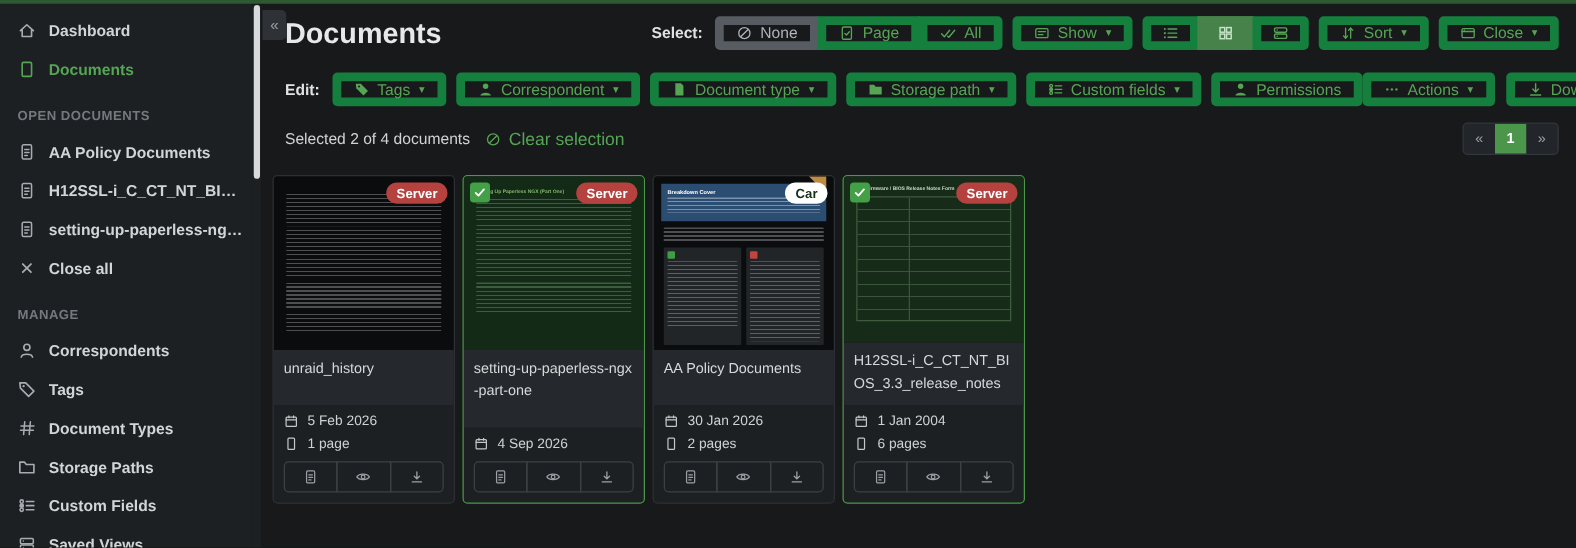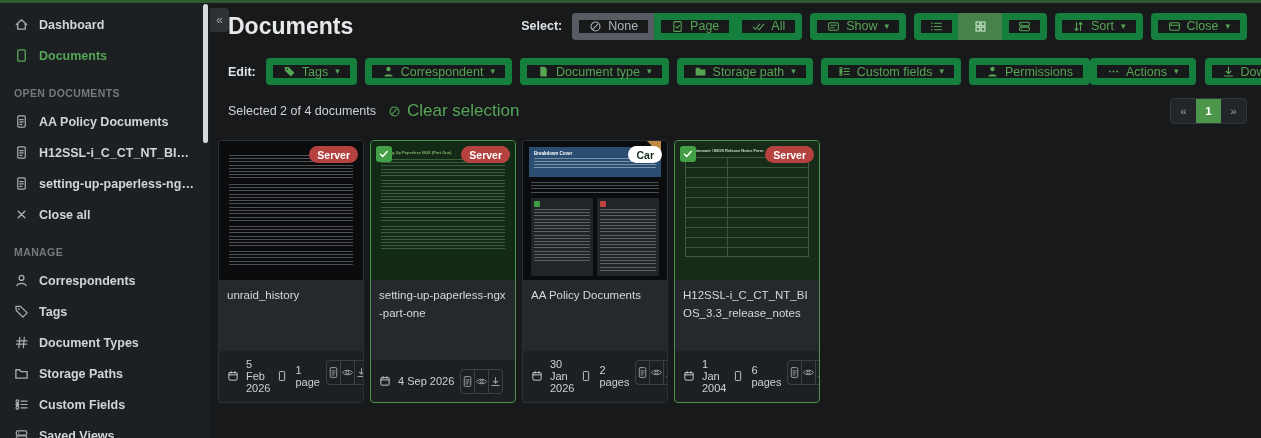--- a/index.html
+++ b/index.html
@@ -44,21 +44,21 @@
   .btn-group .btn:first-child { border-radius:4px 0 0 4px; margin-left:0; }
   .btn-group .btn:last-child { border-radius:0 4px 4px 0; }
 
   .row2 { display:flex; align-items:center; margin-top:17px; }
   .row2 .left { display:flex; align-items:center; gap:8px; flex:1; }
   .row2 .right { display:flex; align-items:center; gap:9px; }
 
   .row3 { display:flex; align-items:center; justify-content:space-between; margin-top:13px; }
   .row3 .left { display:flex; align-items:center; gap:12px; }
   .status-text { font-size:12.5px; color:#d0d3d6; }
-  .clear-link { display:inline-flex; align-items:center; gap:6px; font-size:17px; color:#55a555; background:none; border:none; cursor:pointer; font-family:inherit; }
+  .clear-link { display:inline-flex; align-items:center; gap:6px; font-size:14px; color:#55a555; background:none; border:none; cursor:pointer; font-family:inherit; }
   .clear-link svg { width:13px; height:13px; }
 
   .pagination { display:inline-flex; background:#222529; border:1px solid #33373b; border-radius:4px; overflow:hidden; }
   .page-btn { min-width:25px; height:24px; display:flex; align-items:center; justify-content:center; font-size:11.5px; color:#9aa0a5; background:transparent; border:none; cursor:pointer; font-family:inherit; }
   .page-btn.current { background:#4b964b; color:#fff; font-weight:700; }
 
   
   .cards { display:flex; gap:6px; margin:16px 0 0 -10px; }
   .card { width:146px; height:263px; background:#1d2023; border:1px solid #2c3034; border-radius:4px; display:flex; flex-direction:column; position:relative; overflow:hidden; }
   .card.selected { border-color:#4b964b; }
@@ -89,21 +89,21 @@
   .t4-table::before { content:""; position:absolute; left:34%; top:0; bottom:0; width:1px; background:#3a4a3a; }
 
   .badge { position:absolute; top:5px; right:5px; padding:2.5px 8px; border-radius:9px; font-size:10.5px; font-weight:700; z-index:2; }
   .badge-server { background:#b5423f; color:#fff; }
   .badge-car { background:#ffffff; color:#14301a; }
 
   .card-check { position:absolute; top:5px; left:5px; width:16px; height:16px; border-radius:3px; background:#43a047; display:flex; align-items:center; justify-content:center; z-index:2; cursor:pointer; }
   .card-check svg { width:10px; height:10px; color:#fff; }
 
   .card-title { background:#25282c; padding:7px 8px; font-size:11.5px; line-height:1.55; color:#d6d8da; flex:1; word-break:break-all; cursor:pointer; }
-  .card-foot { padding:7px 8px 8px; display:flex; flex-direction:row; gap:6px; }
+  .card-foot { padding:7px 8px 8px; display:flex; flex-direction:column; gap:6px; }
   .meta { display:flex; align-items:center; gap:7px; font-size:11px; color:#ced2d5; }
   .meta svg { width:12px; height:12px; color:#c3c7cb; flex:0 0 auto; }
   .foot-btns { display:flex; margin-top:2px; }
   .foot-btn { flex:1; height:25px; background:transparent; border:1px solid #3b4045; color:#9aa0a5; display:flex; align-items:center; justify-content:center; cursor:pointer; margin-left:-1px; }
   .foot-btn:first-child { border-radius:4px 0 0 4px; margin-left:0; }
   .foot-btn:last-child { border-radius:0 4px 4px 0; }
   .foot-btn svg { width:13px; height:13px; }
 </style>
 </head>
 <body>

